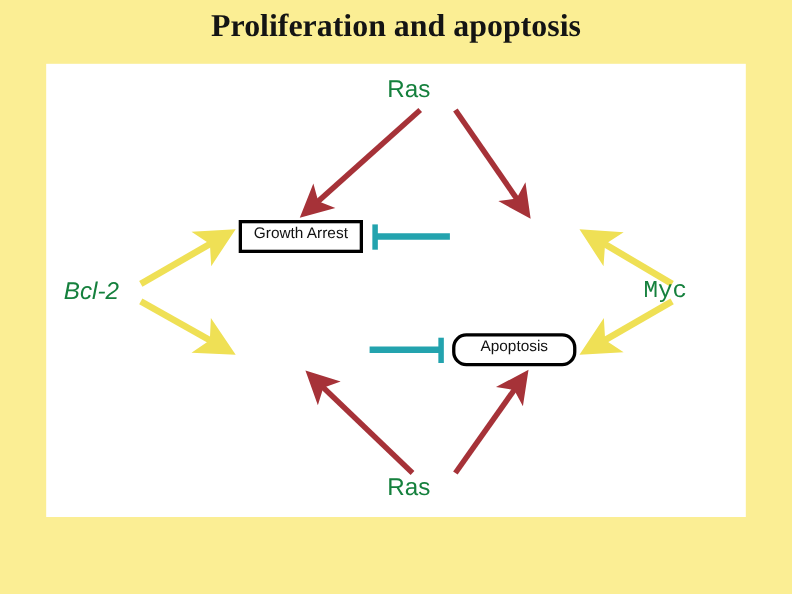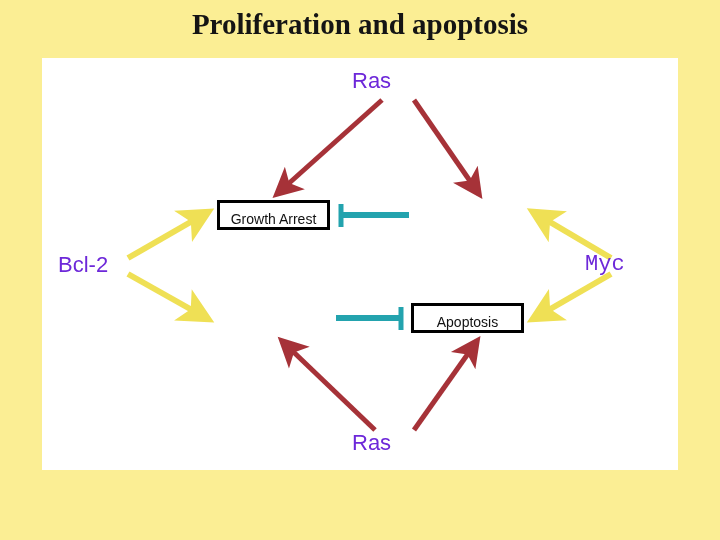--- a/index.html
+++ b/index.html
@@ -55,44 +55,44 @@
     height: 412px;
     overflow: visible;
   }
 
   .node-box {
     position: absolute;
     border: 3px solid #000000;
     background: #FFFFFF;
     box-sizing: border-box;
     display: flex;
-    align-items: flex-end;
+    align-items: flex-start;
     justify-content: center;
     font-family: "Liberation Sans", "DejaVu Sans", sans-serif;
     font-size: 14px;
     color: #111111;
     white-space: nowrap;
   }
 
   #box-growth-arrest { left: 175px; top: 142px; width: 113px; height: 30px; }
   #box-proliferation { left: 369px; top: 142px; width: 113px; height: 30px; }
   #box-survival      { left: 175px; top: 245px; width: 113px; height: 30px; }
-  #box-apoptosis     { left: 369px; top: 245px; width: 113px; height: 30px; }
+  #box-apoptosis     { left: 369px; top: 245px; width: 113px; height: 30px; border-radius: 13px; }
 
   .free-label {
     position: absolute;
     font-family: "Liberation Sans", "DejaVu Sans", sans-serif;
     font-size: 22px;
-    color: #6d28d9;
+    color: #15803d;
     white-space: nowrap;
   }
 
   #label-ras-top    { left: 310px; top: 10px; }
   #label-ras-bottom { left: 310px; top: 372px; }
-  #label-bcl2       { left: 16px;  top: 194px; }
+  #label-bcl2       { left: 16px;  top: 194px; font-style: italic; }
   #label-myc        { left: 543px; top: 194px; font-family: Liberation Mono, monospace; }
 </style>
 </head>
 <body>
 
 <div id="slide">
 
   <div id="title">Proliferation and apoptosis</div>
 
   <div id="panel">

